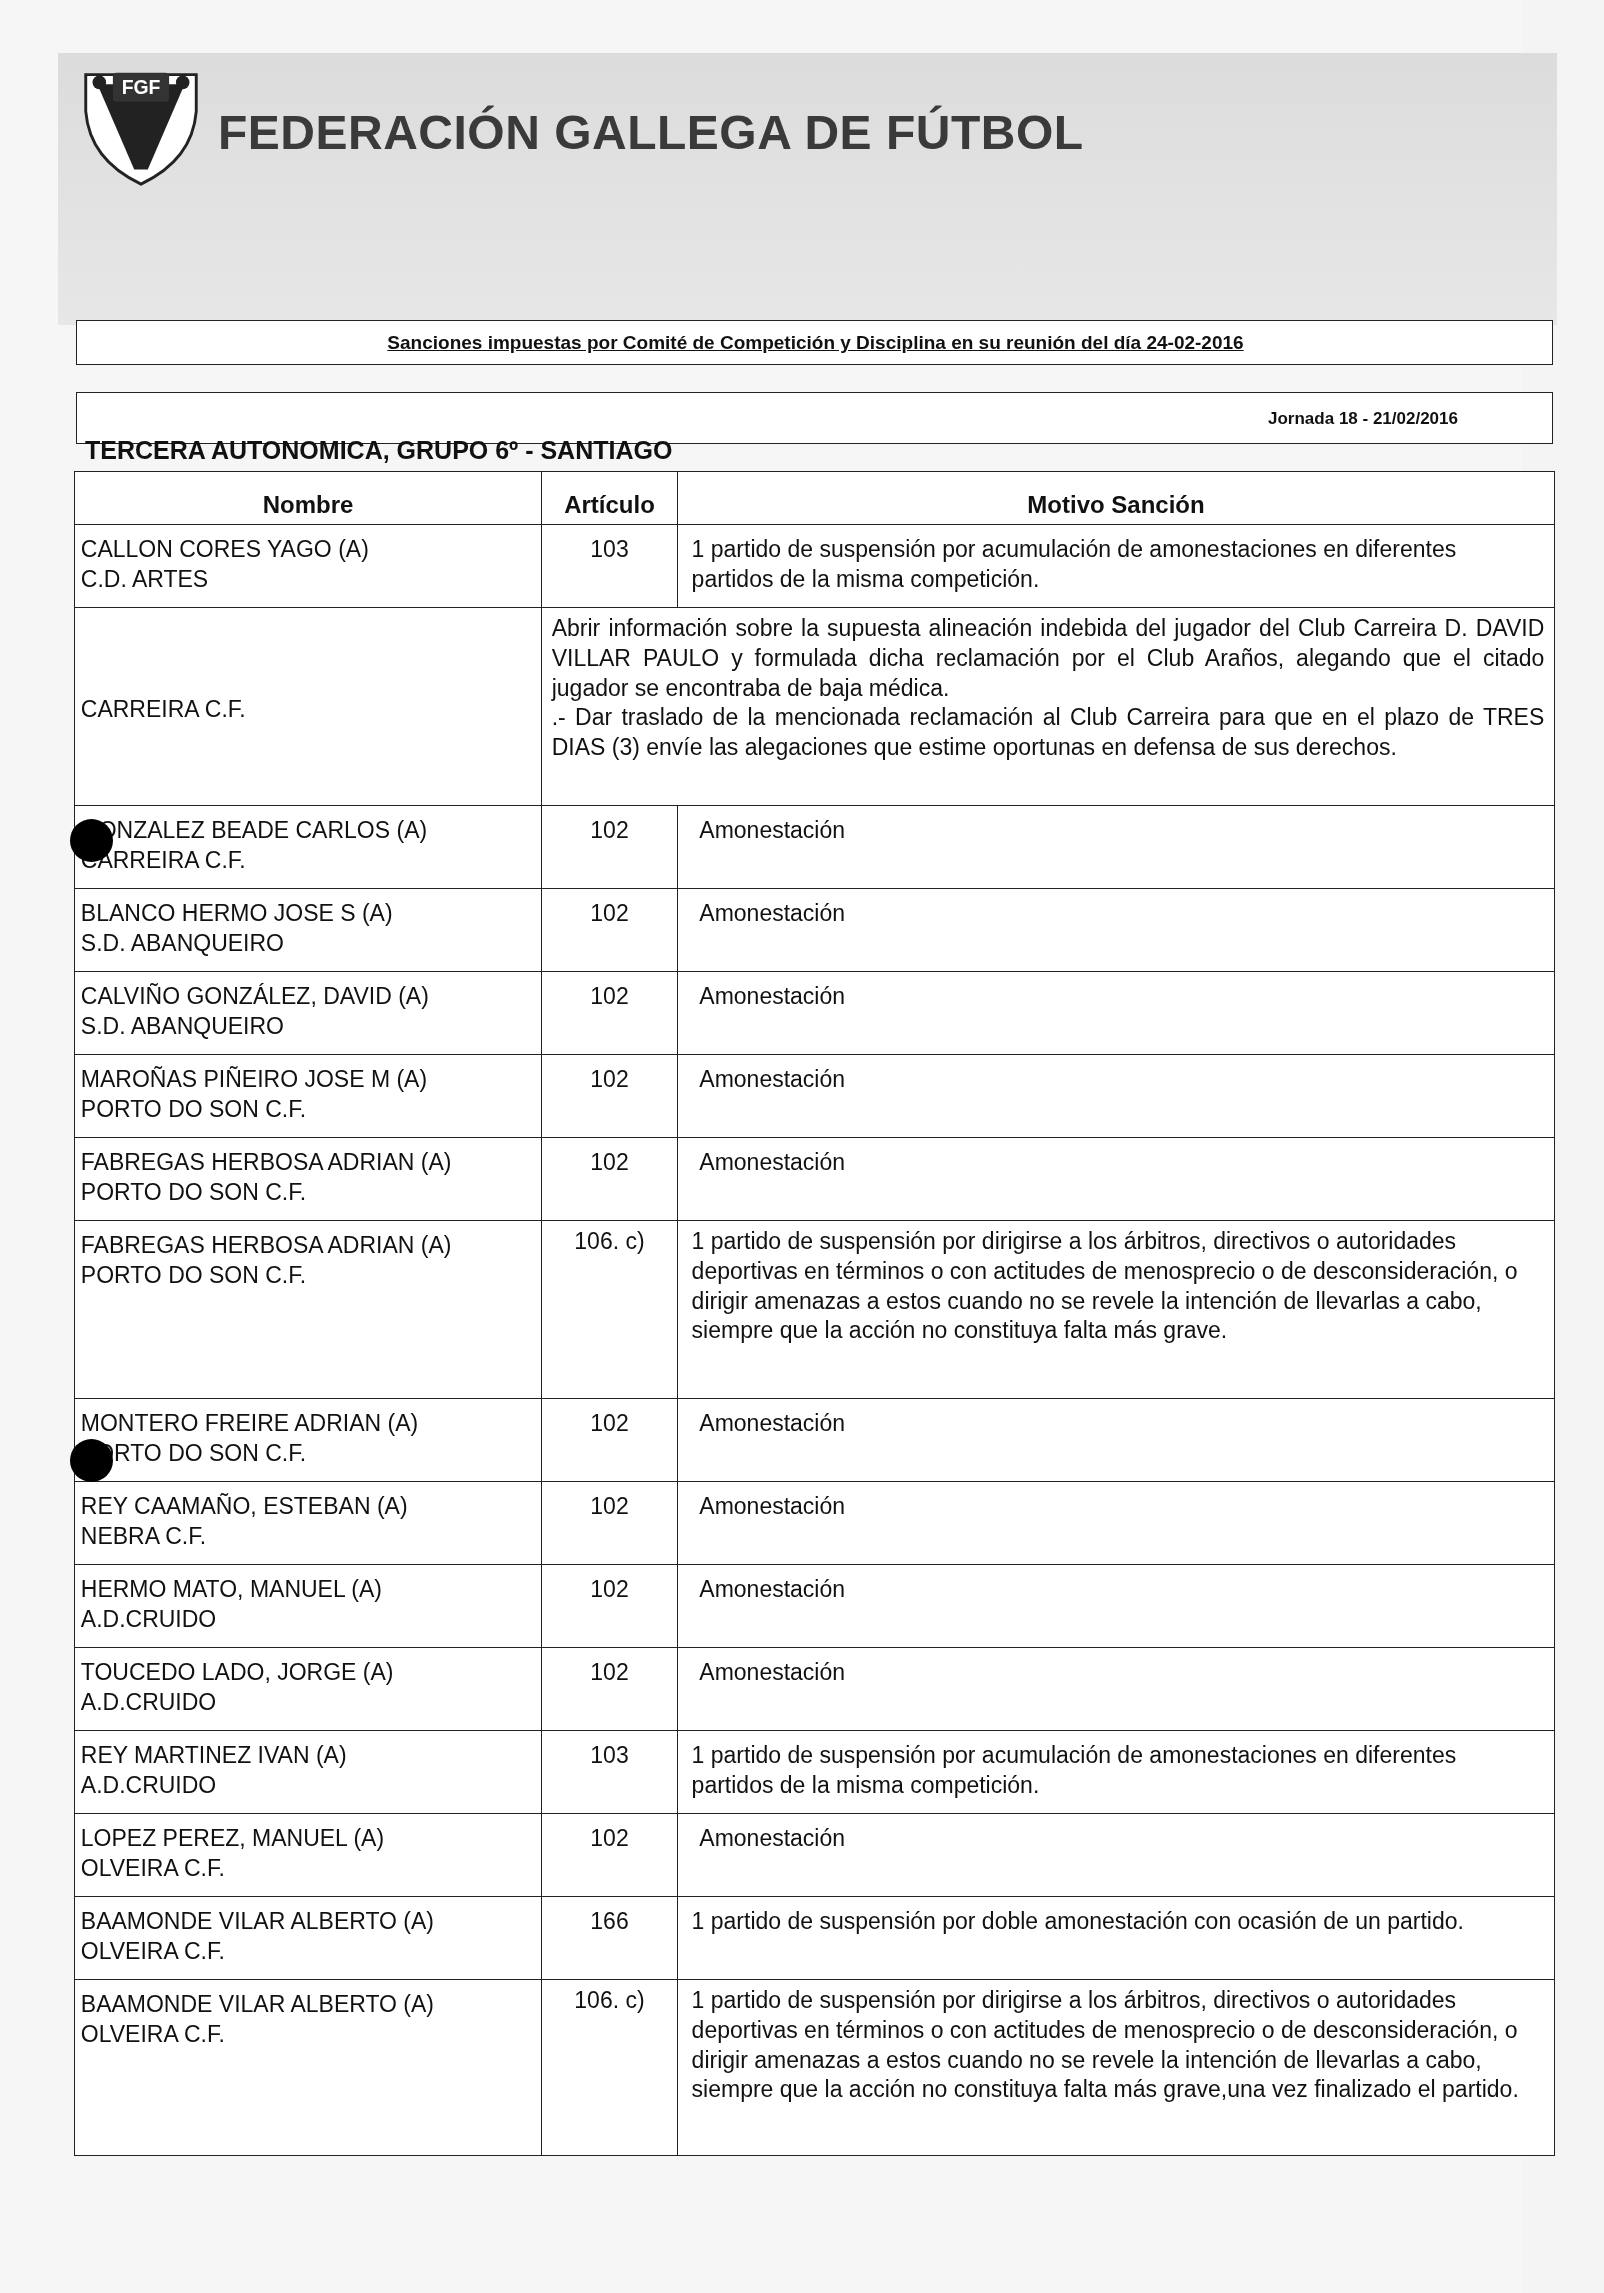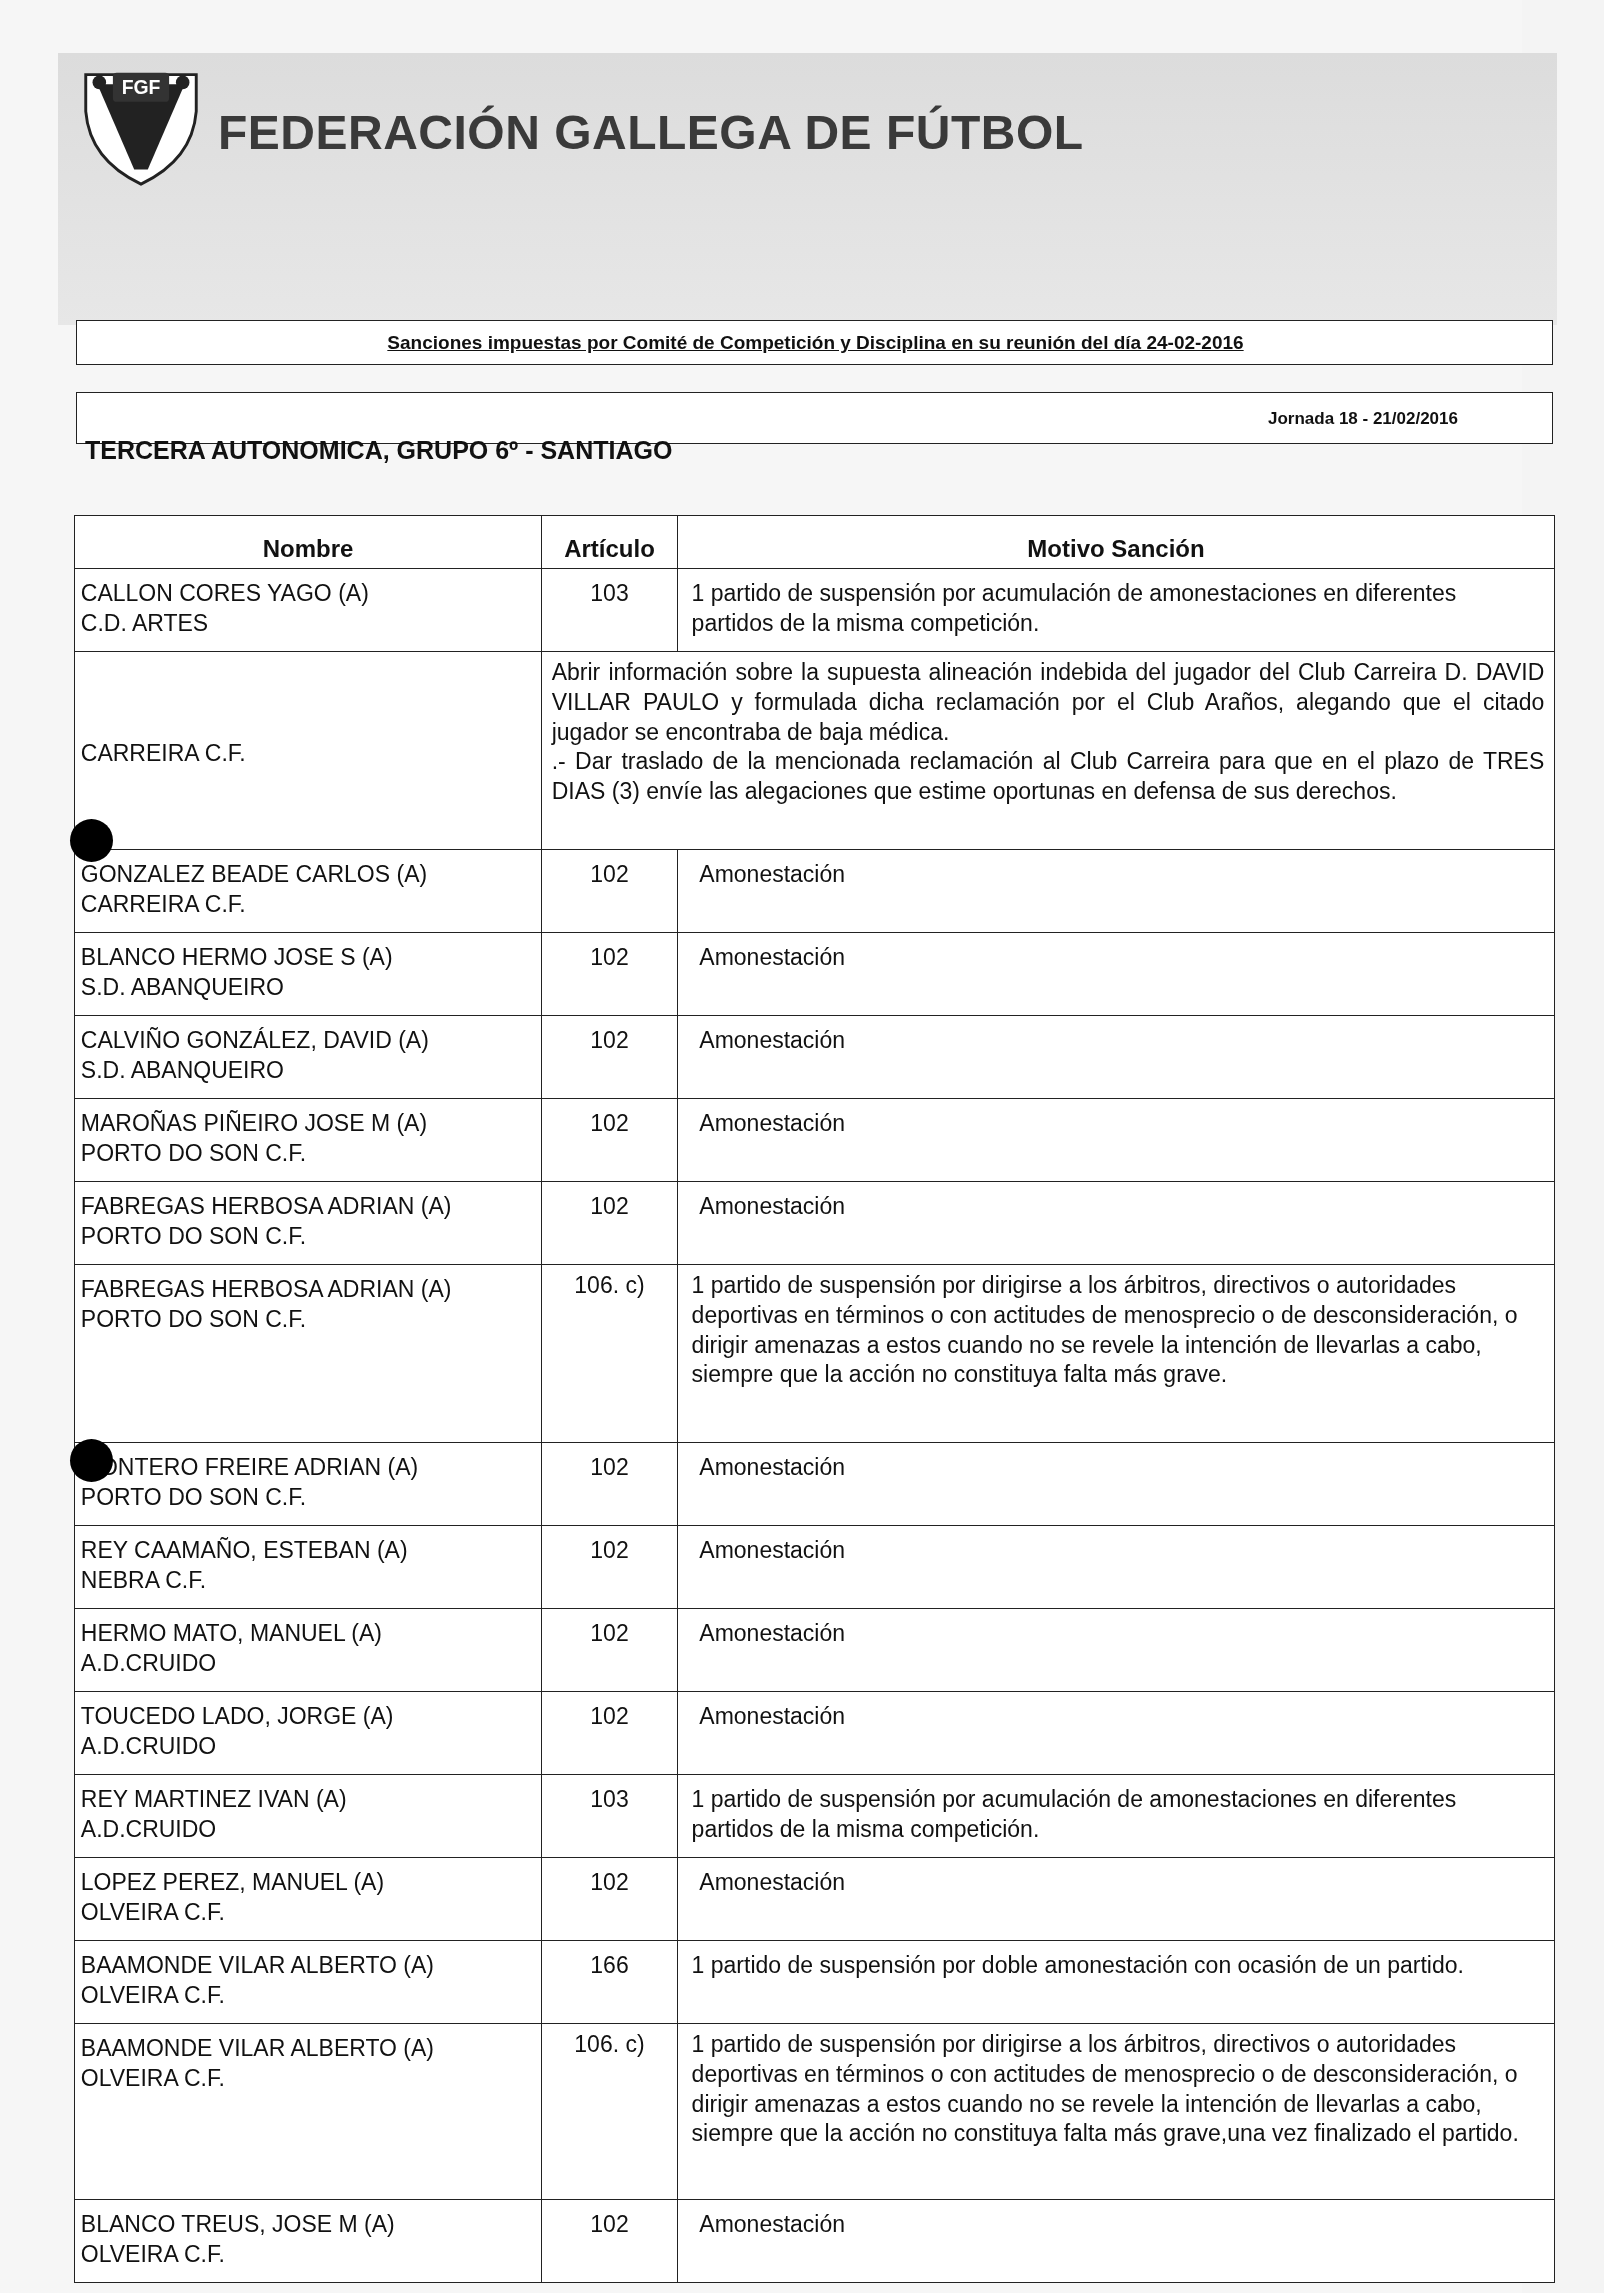--- a/index.html
+++ b/index.html
@@ -35,21 +35,21 @@
     border: 1.9px solid #222; background: #fff;
   }
   .group-title {
     position: absolute; left: 85px; top: 402px; font-size: 25px; font-weight: bold; margin-top: 34px;
   }
   .jornada {
     position: absolute; right: 64px; top: 409px; font-size: 17px; font-weight: bold;
   }
   table.sanc {
     position: absolute; left: 74px; top: 471px; width: 1481px;
-    border-collapse: collapse; background: #fff; font-size: 23px; margin-top: 44px;
+    border-collapse: collapse; background: #fff; font-size: 23px;
   }
   table.sanc td, table.sanc th {
     border: 1.9px solid #222; vertical-align: top; line-height: 1.3;
   }
   table.sanc th { font-weight: bold; font-size: 24px; height: 53px; vertical-align: bottom; padding-bottom: 3.9px; }
   col.c-name { width: 467px; }
   col.c-art { width: 136px; }
   td.name { padding: 9.7px 5.8px 3.9px 5.8px; }
   td.art { text-align: center; padding: 9.7px 3.9px 3.9px 3.9px; }
   td.mot { padding: 9.7px 9.7px 3.9px 21.3px; }
@@ -224,27 +224,19 @@
 
     <tr style="height:176px">
       <td class="name mid">
             <div>BAAMONDE VILAR ALBERTO (A)</div>
             <div>OLVEIRA C.F.</div>
           </td>
       <td class="art" style="padding-top:5.8px">106. c)</td>
       <td class="mot" style="padding-left:13.6px;padding-top:5.8px">1 partido de suspensión por dirigirse a los árbitros, directivos o autoridades deportivas en términos o con actitudes de menosprecio o de desconsideración, o dirigir amenazas a estos cuando no se revele la intención de llevarlas a cabo, siempre que la acción no constituya falta más grave,una vez finalizado el partido.</td>
     </tr>
 
-    <tr class="std">
-      <td class="name">
-            <div>BLANCO TREUS, JOSE M (A)</div>
-            <div>OLVEIRA C.F.</div>
-          </td>
-      <td class="art">102</td>
-      <td class="mot">Amonestación</td>
-    </tr>
   </tbody>
     </table>
 
   <div class="dot" style="left:70px; top:819px;"></div>
   <div class="dot" style="left:70px; top:1439px;"></div>
 </div>
 
 
 </body></html>

